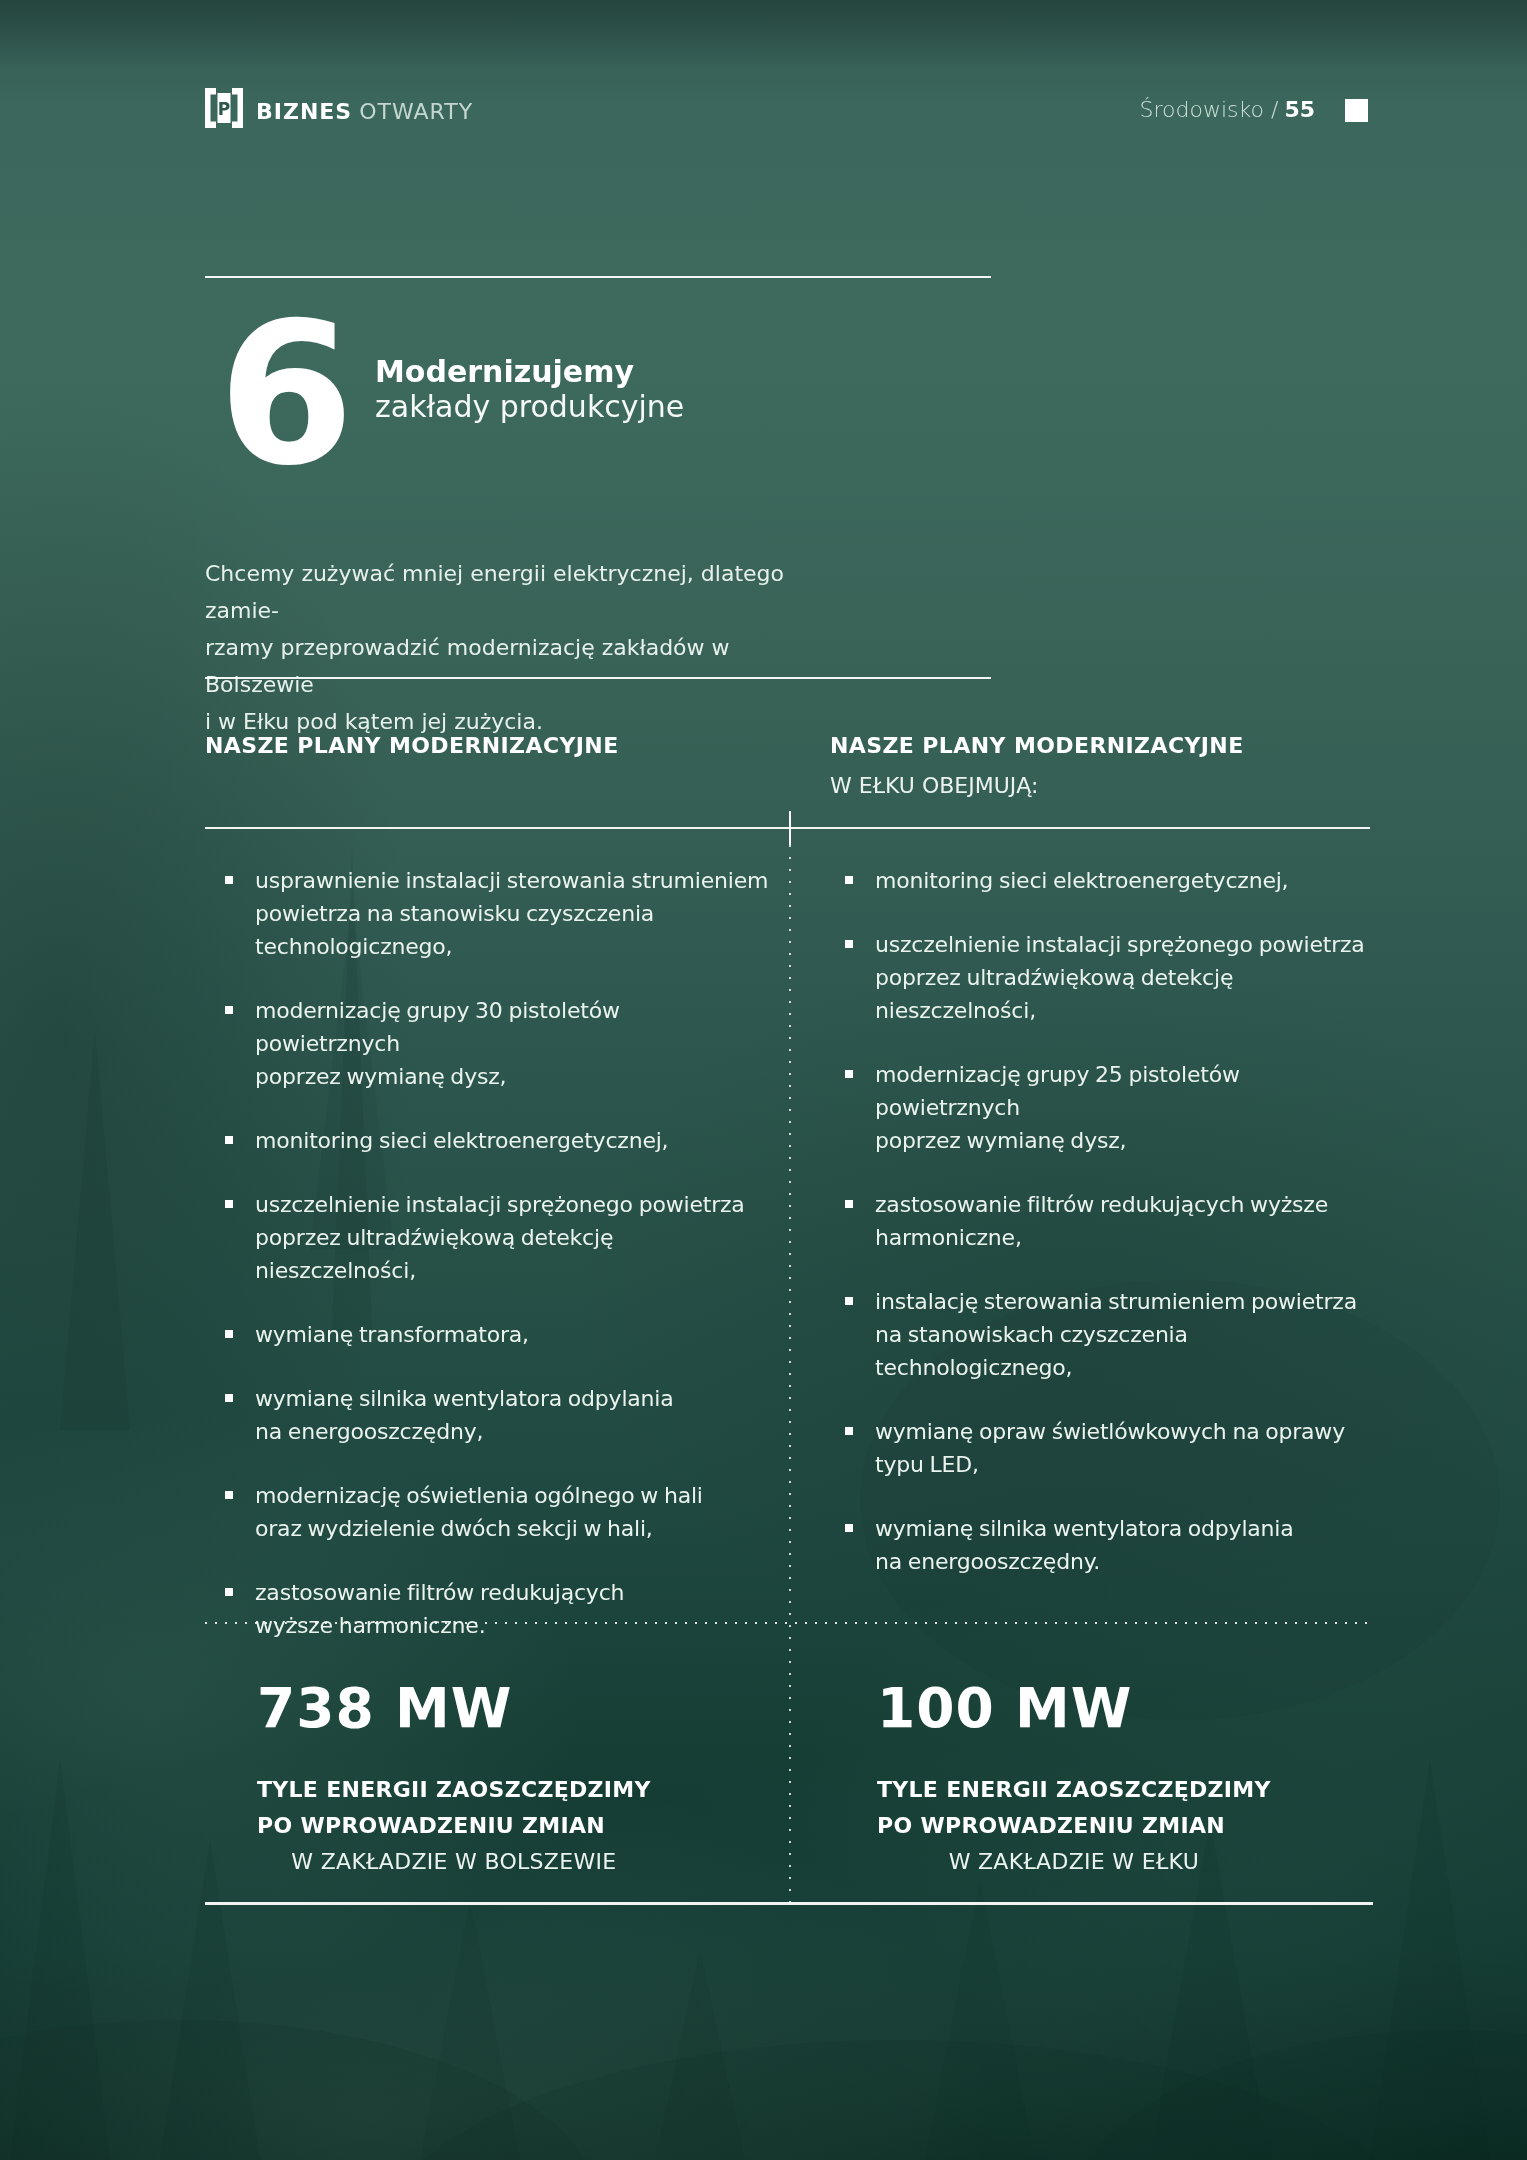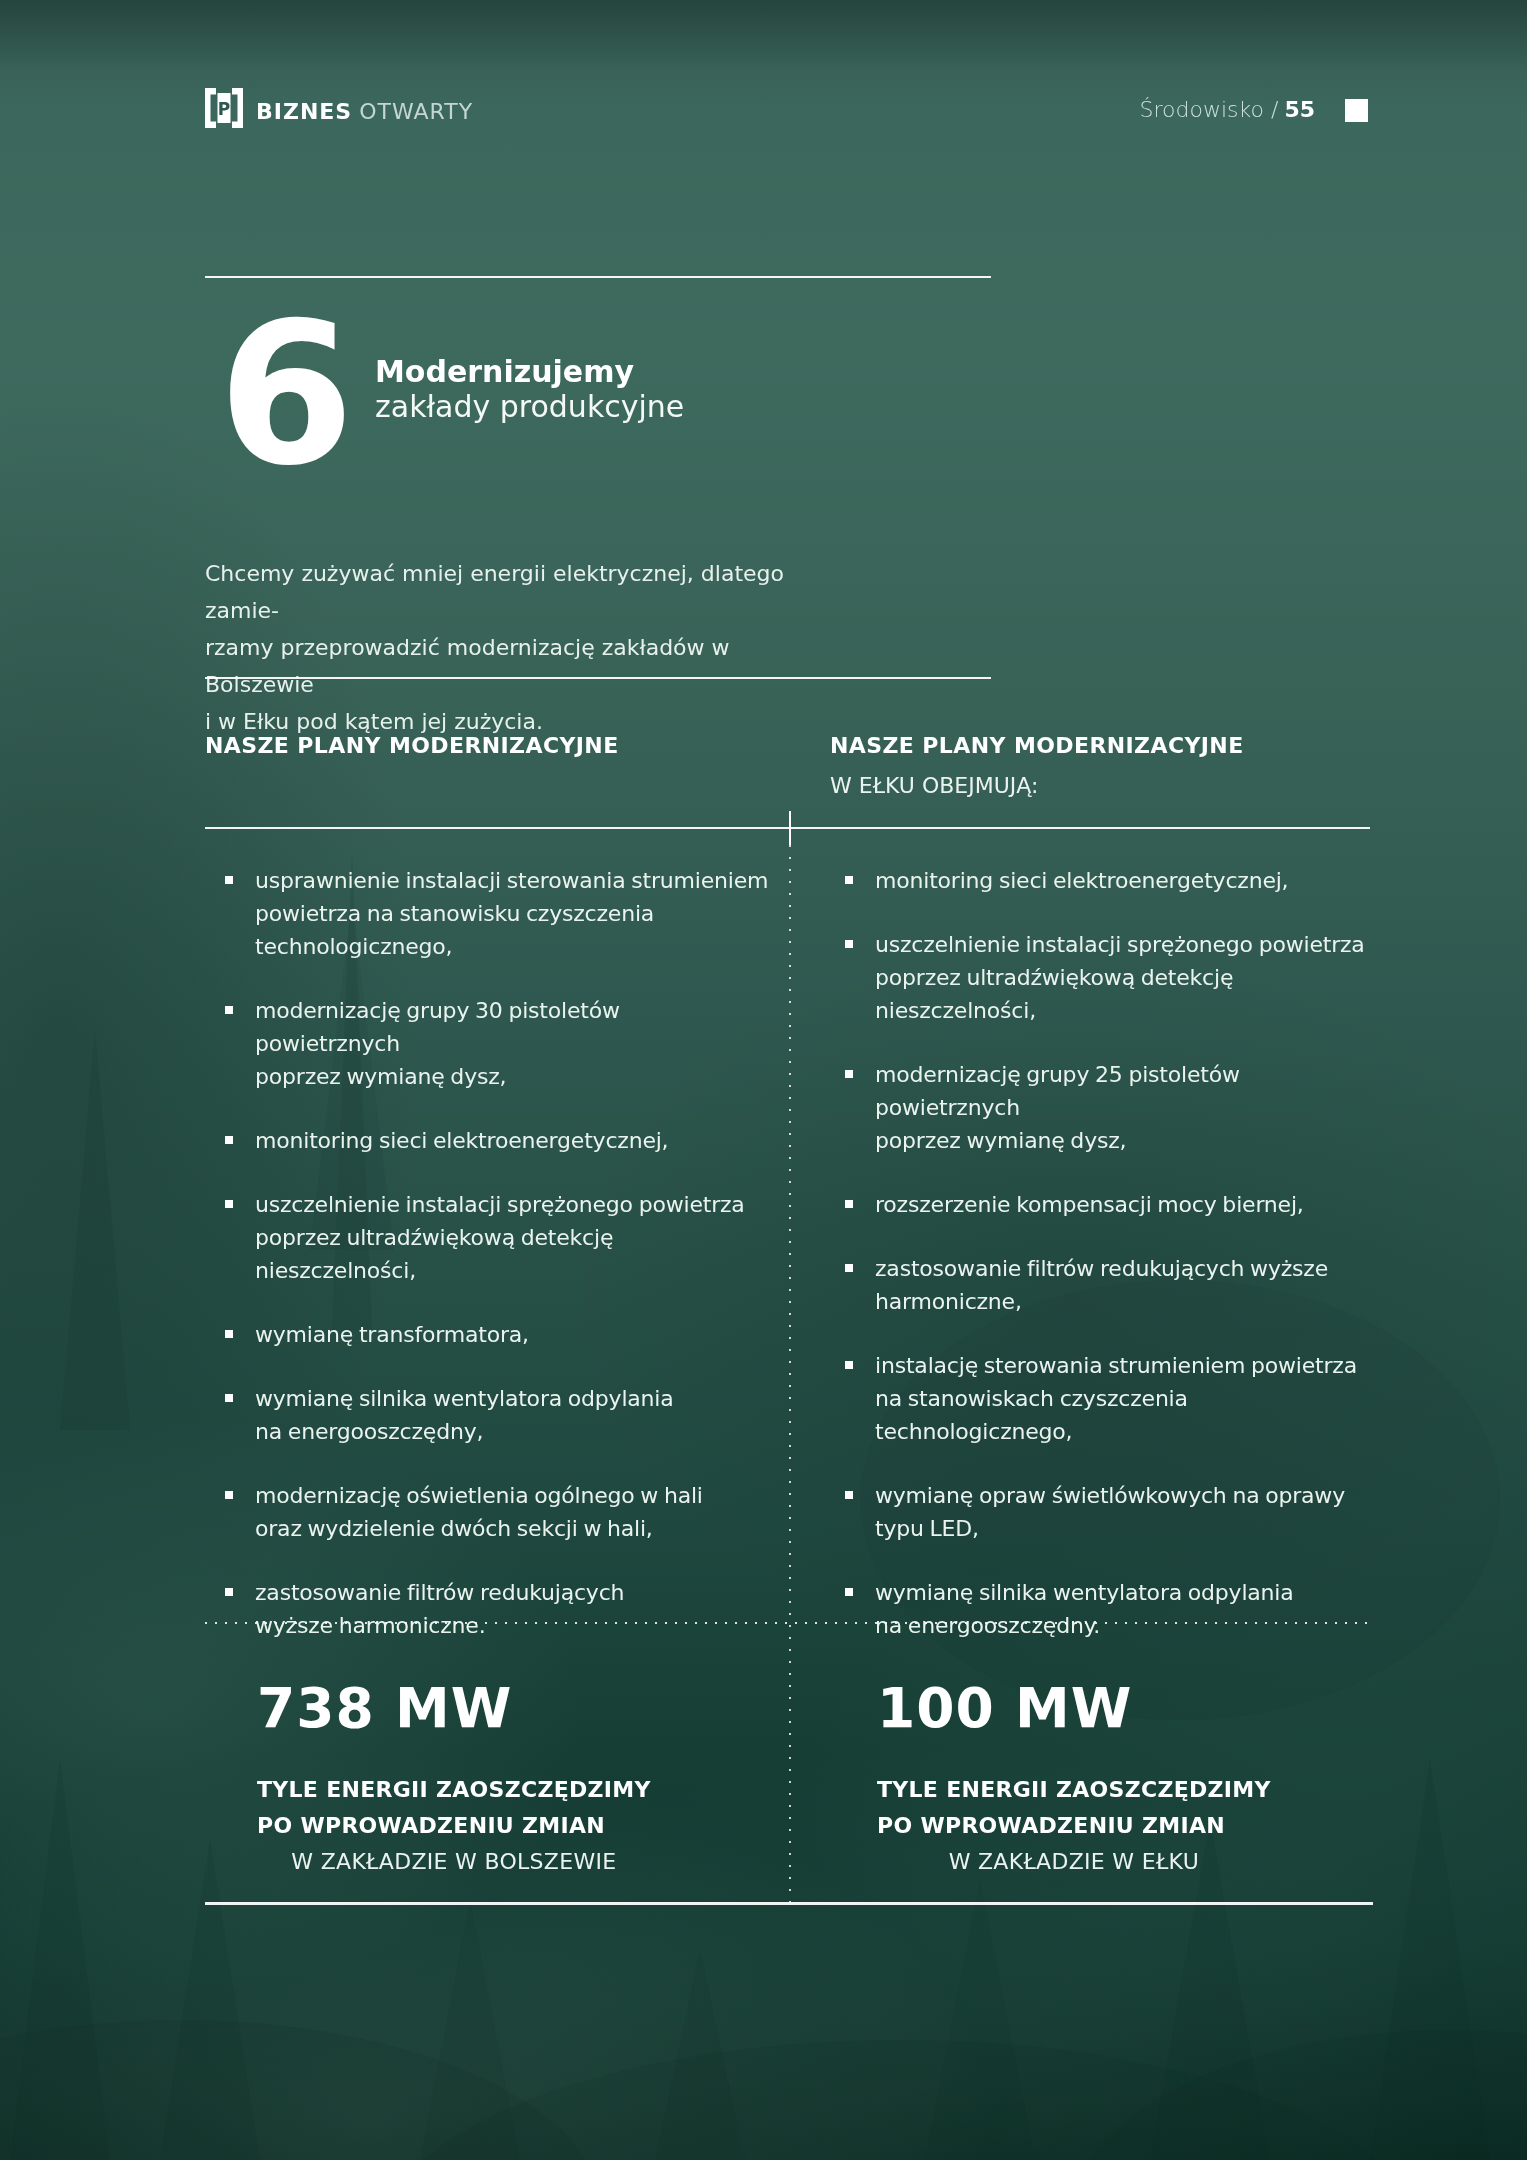--- a/index.html
+++ b/index.html
@@ -157,21 +157,20 @@
 oraz wydzielenie dwóch sekcji w hali,</li>
     <li>zastosowanie filtrów redukujących
 wyższe harmoniczne.</li>
   </ul>
   <ul class="plan-list right">
     <li>monitoring sieci elektroenergetycznej,</li>
     <li>uszczelnienie instalacji sprężonego powietrza
 poprzez ultradźwiękową detekcję nieszczelności,</li>
     <li>modernizację grupy 25 pistoletów powietrznych
 poprzez wymianę dysz,</li>
-    <li>rozszerzenie kompensacji mocy biernej,</li>
     <li>zastosowanie filtrów redukujących wyższe
 harmoniczne,</li>
     <li>instalację sterowania strumieniem powietrza
 na stanowiskach czyszczenia technologicznego,</li>
     <li>wymianę opraw świetlówkowych na oprawy
 typu LED,</li>
     <li>wymianę silnika wentylatora odpylania
 na energooszczędny.</li>
   </ul>
 

